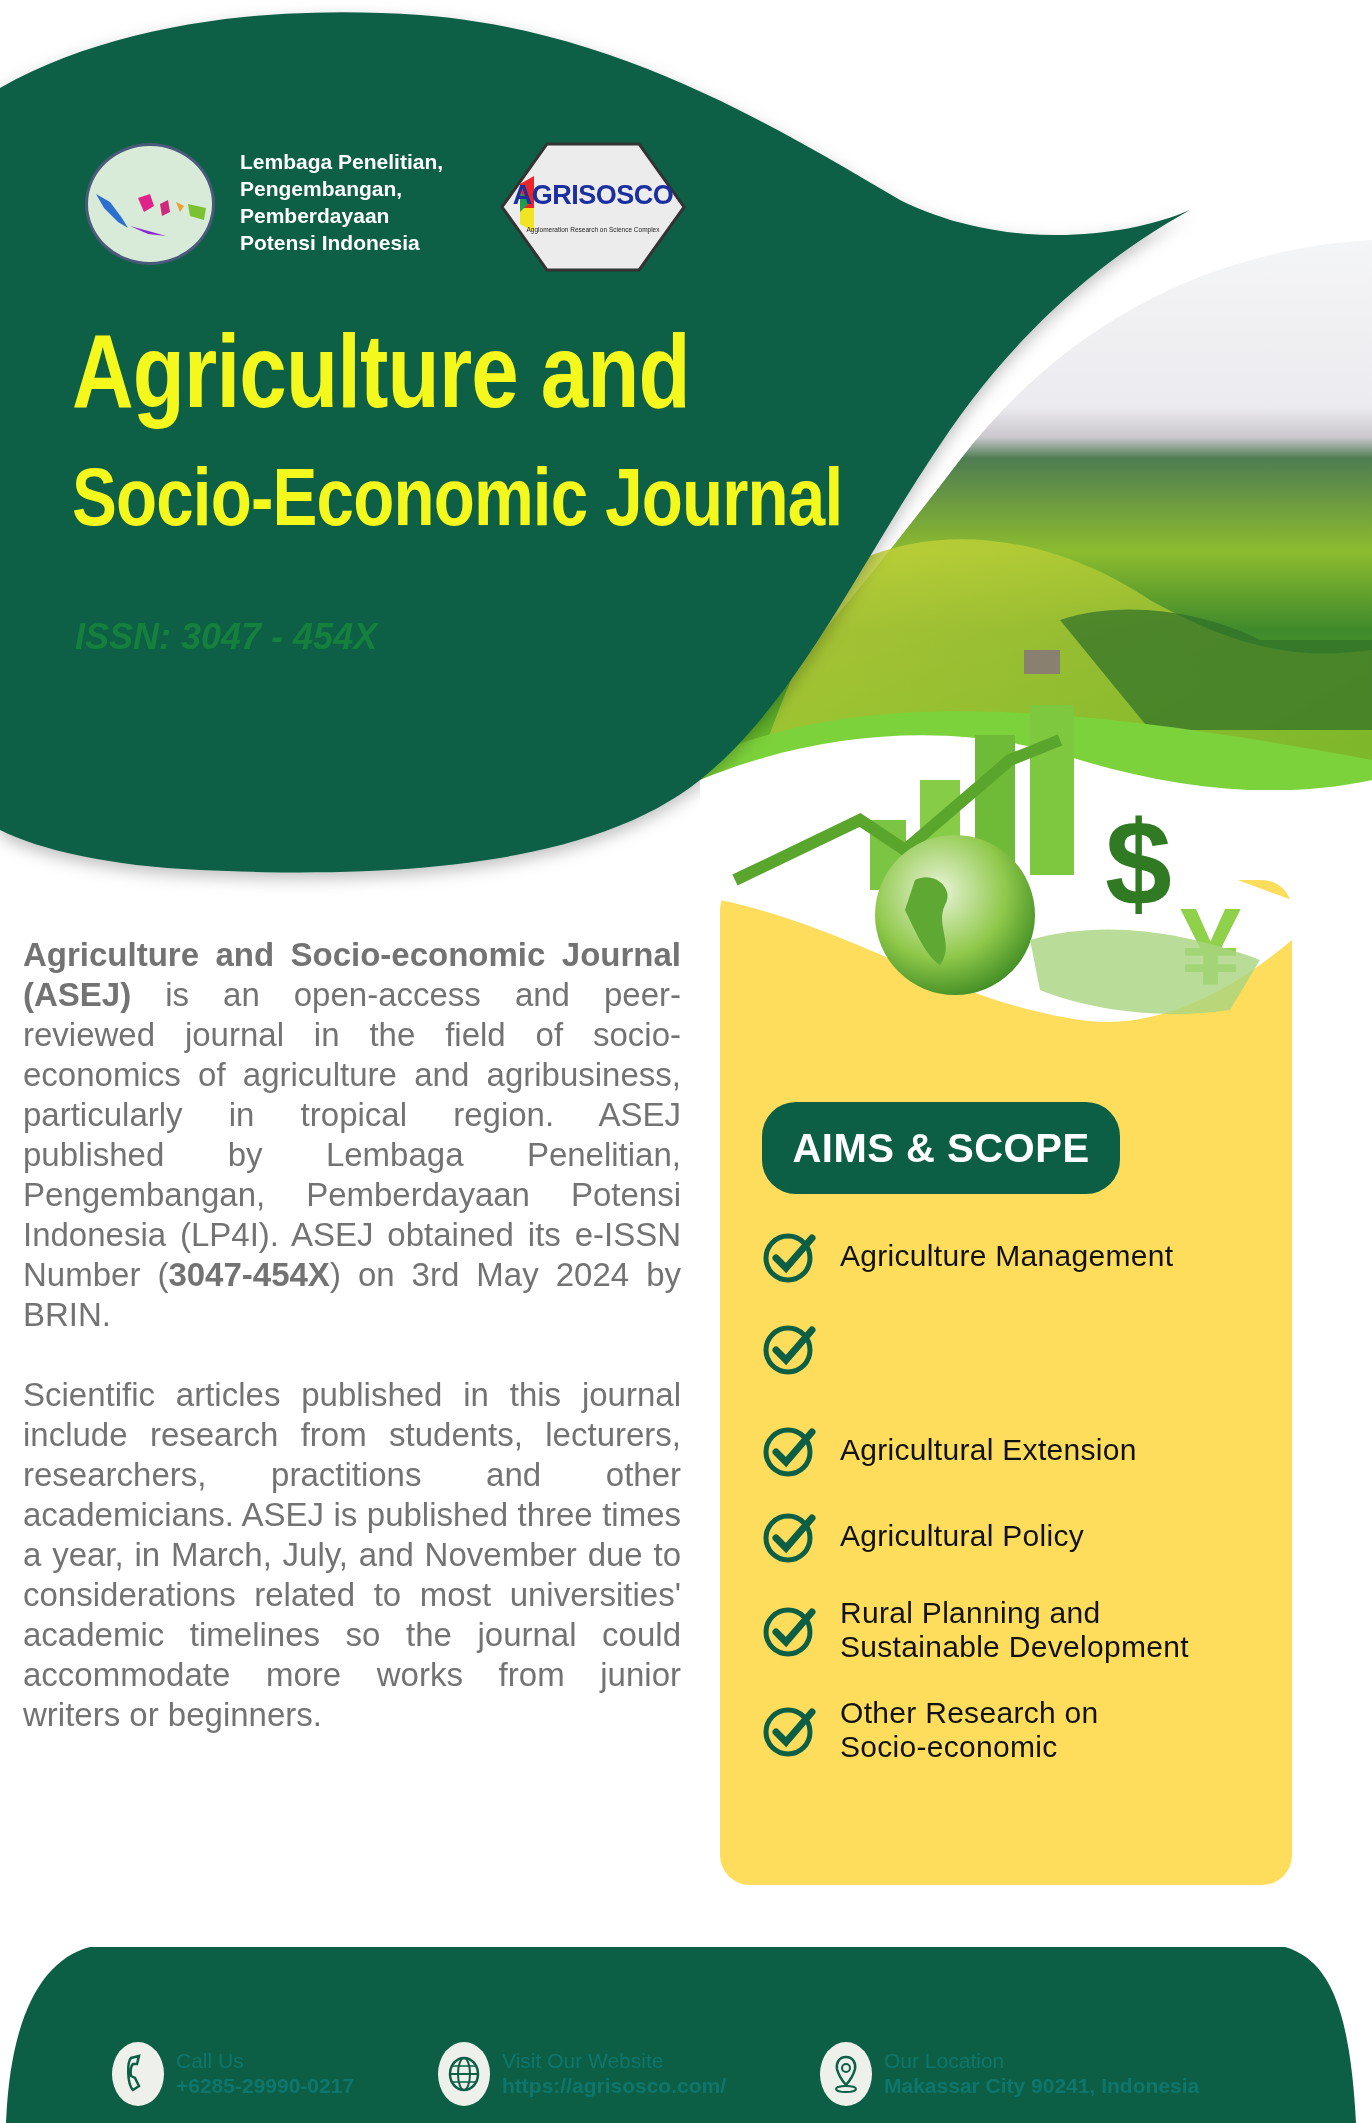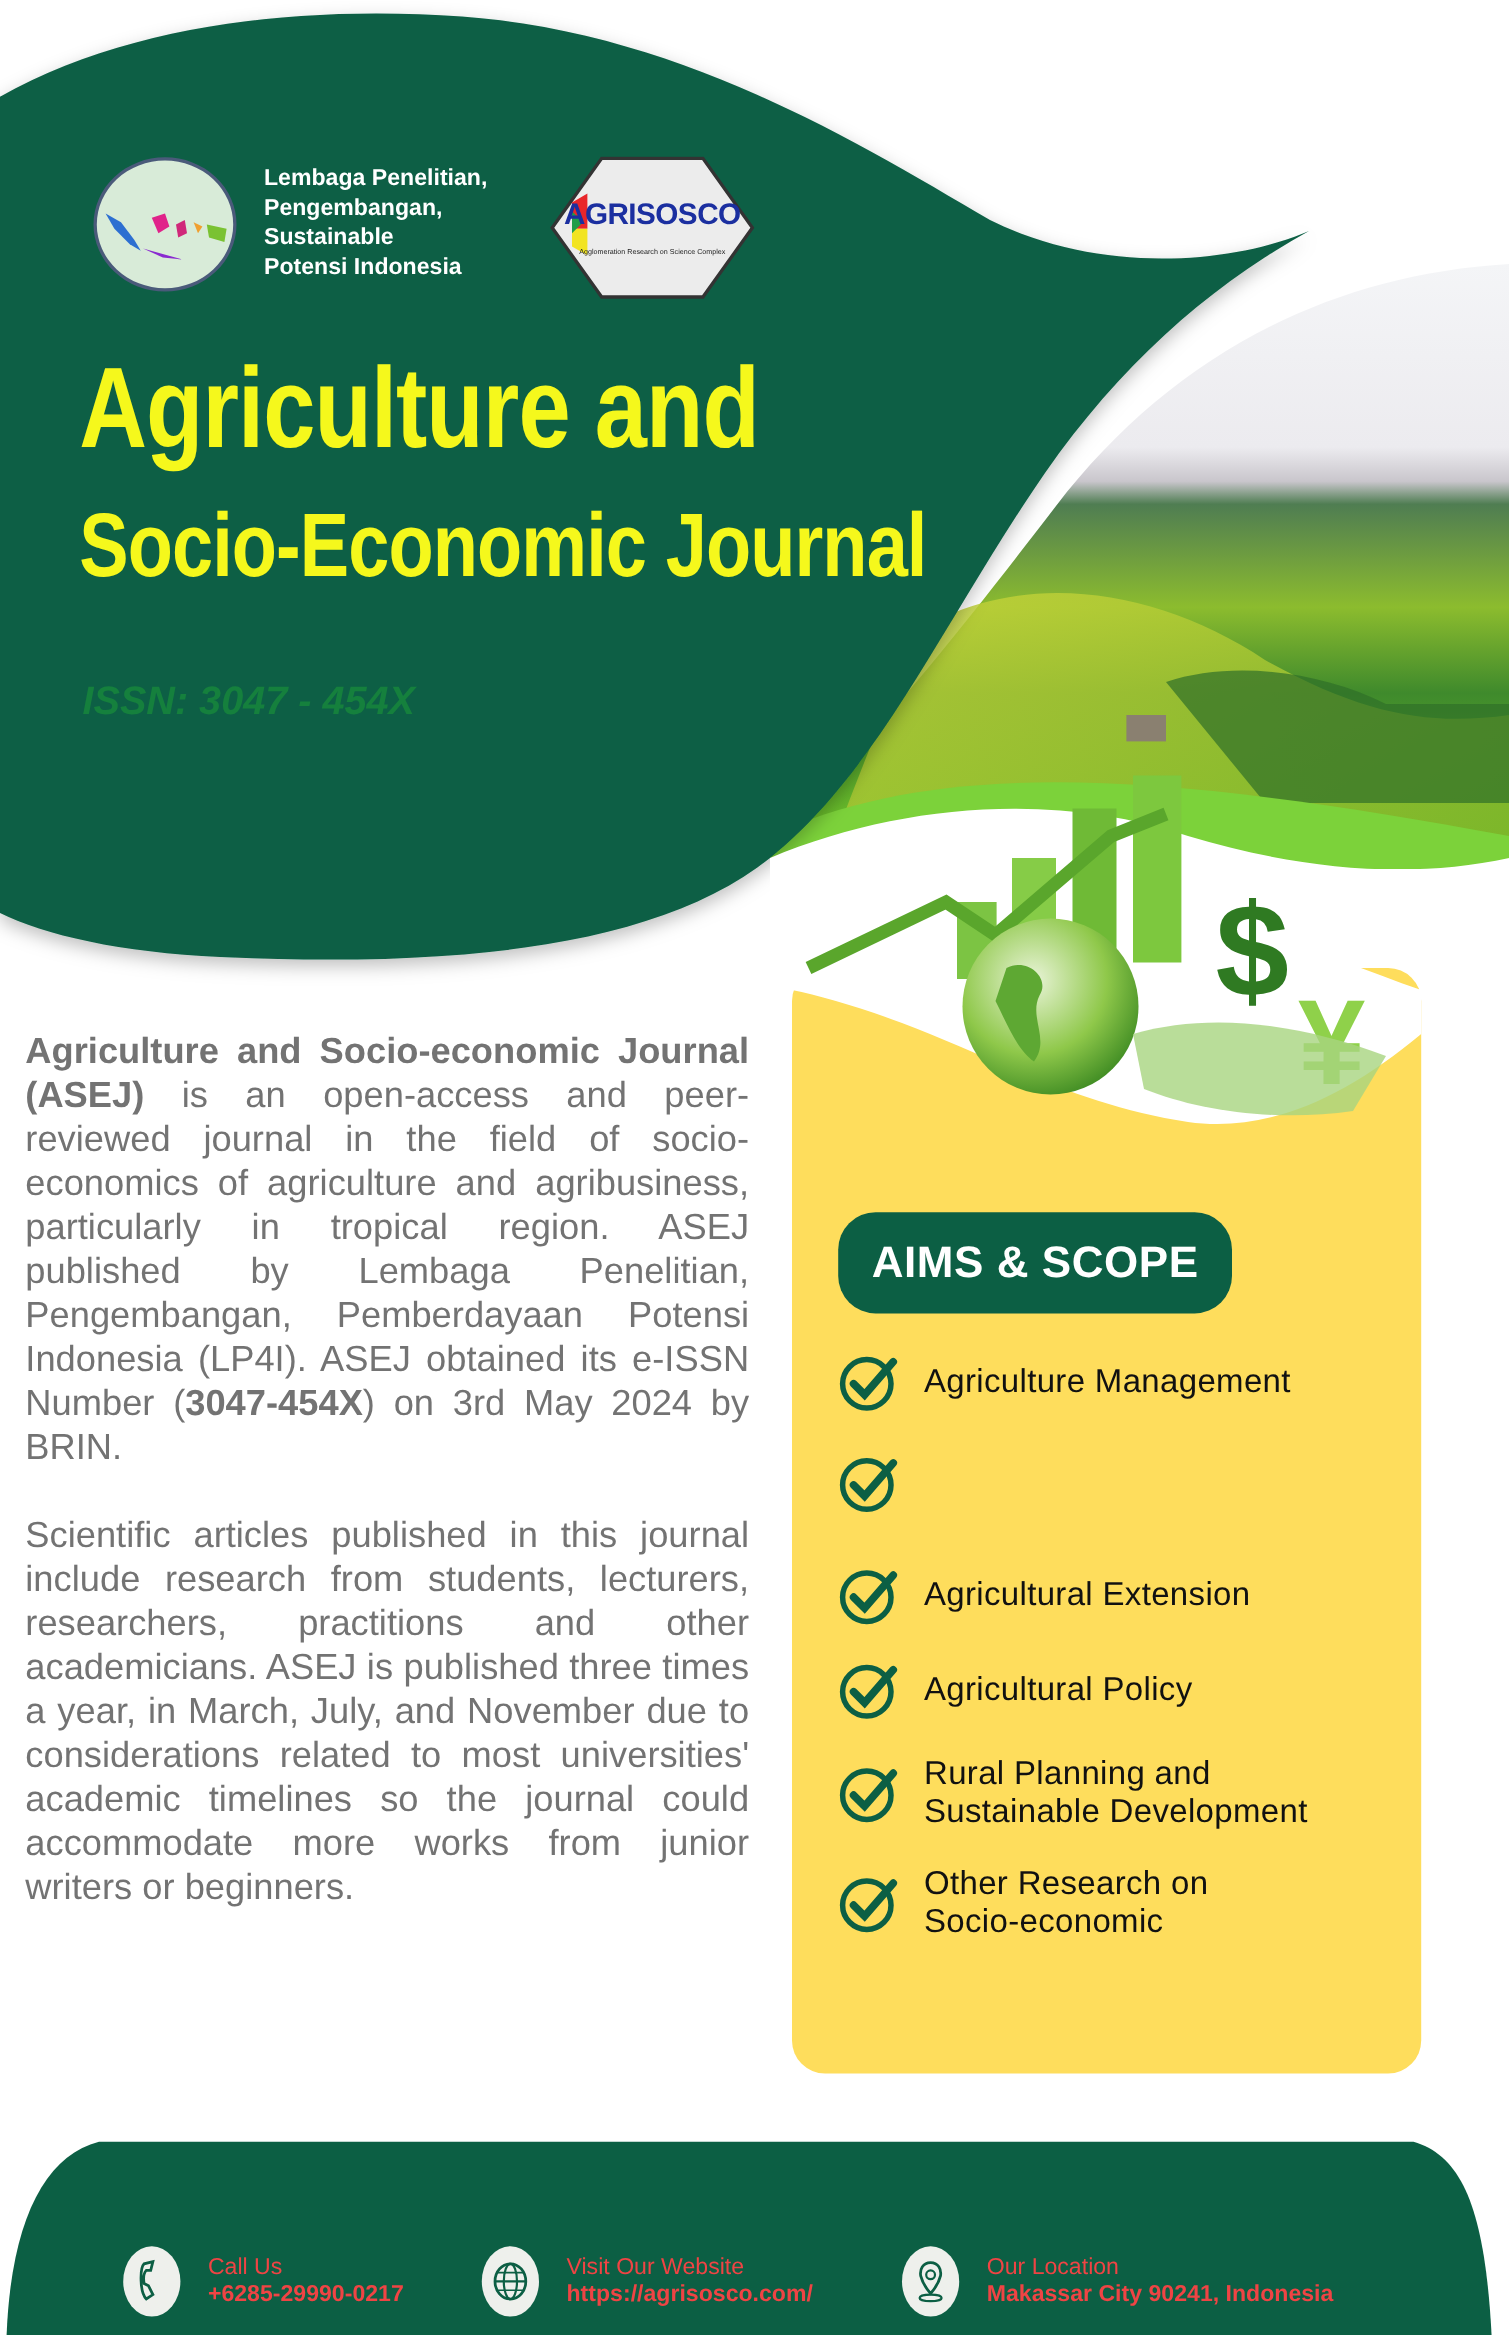--- a/index.html
+++ b/index.html
@@ -40,21 +40,21 @@
     display: flex; align-items: center; justify-content: center; letter-spacing: 0.5px; }
   .aim { left: 762px; display: flex; align-items: center; }
   .aim .check { width: 56px; height: 56px; flex: 0 0 56px; }
   .aim .label { margin-left: 22px; font-family: "Liberation Sans", sans-serif; font-size: 30px; line-height: 34px;
     color: #111; letter-spacing: 0.3px; }
 
   
   .foot-item { top: 2042px; display: flex; align-items: center; }
   .foot-icon { width: 52px; height: 64px; border-radius: 50%; background: #eef0ec; display: flex;
     align-items: center; justify-content: center; }
-  .foot-text { margin-left: 25px; color: #ef4444; font-family: "Liberation Sans", sans-serif; }
+  .foot-text { margin-left: 12px; color: #0f766e; font-family: "Liberation Sans", sans-serif; }
   .foot-label { font-size: 21px; line-height: 24px; }
   .foot-value { font-size: 21px; line-height: 26px; font-weight: bold; }
 </style>
 </head>
 <body>
 
 <svg id="bg-svg" viewBox="0 0 1372 2123" xmlns="http://www.w3.org/2000/svg">
   <defs>
     <linearGradient id="sky" x1="0" y1="0" x2="0" y2="1">
       <stop offset="0" stop-color="#f4f5f7"></stop>
@@ -114,21 +114,21 @@
     <path d="M50 52 L62 48 L66 60 L56 66 Z" fill="#e0228a"></path>
     <path d="M42 80 L64 86 L78 90 L60 88 Z" fill="#8a2ad0"></path>
     <path d="M72 58 L80 54 L82 66 L74 70 Z" fill="#d0287a"></path>
     <path d="M88 56 L96 60 L92 66 Z" fill="#f0a030"></path>
     <path d="M100 58 L118 62 L116 74 L102 70 Z" fill="#7ac232"></path>
   </svg>
 </div>
 <div class="abs org-text">
   <div>Lembaga Penelitian,</div>
   <div>Pengembangan,</div>
-  <div>Sustainable</div>
+  <div>Pemberdayaan</div>
   <div>Potensi Indonesia</div>
 </div>
 <svg class="abs hex-logo" viewBox="0 0 186 130">
   <polygon points="47,2 139,2 184,65 139,128 47,128 2,65" fill="#ececec" stroke="#333" stroke-width="3"></polygon>
   <polygon points="20,42 34,34 34,66 20,66" fill="#e8262a"></polygon>
   <polygon points="20,66 34,66 34,90 20,82" fill="#f2e422"></polygon>
   <polygon points="20,50 30,60 20,70" fill="#1f9d4a"></polygon>
 </svg>
 <div class="abs hex-brand">AGRISOSCO</div>
 <div class="abs hex-sub">Agglomeration Research on Science Complex</div>

